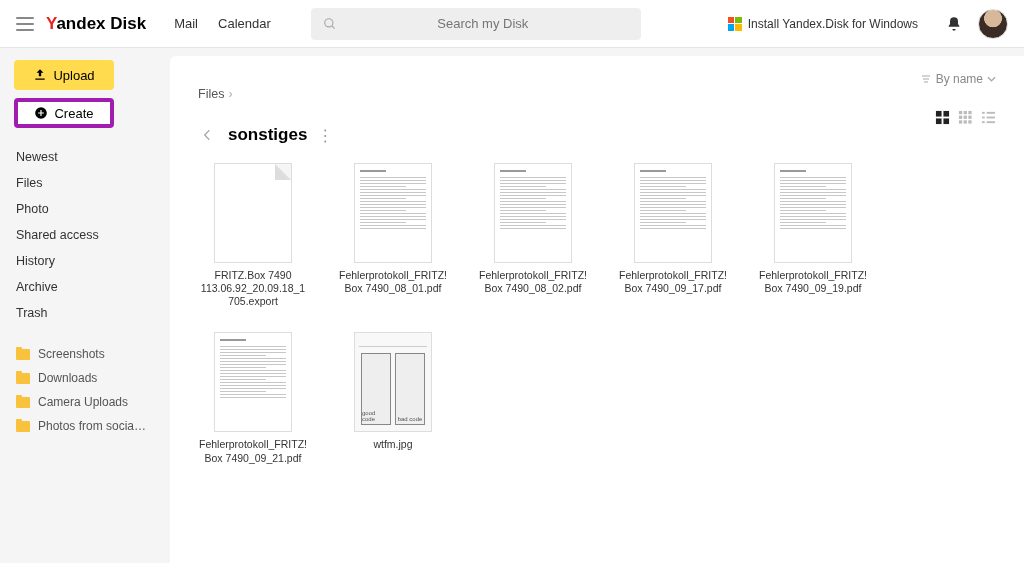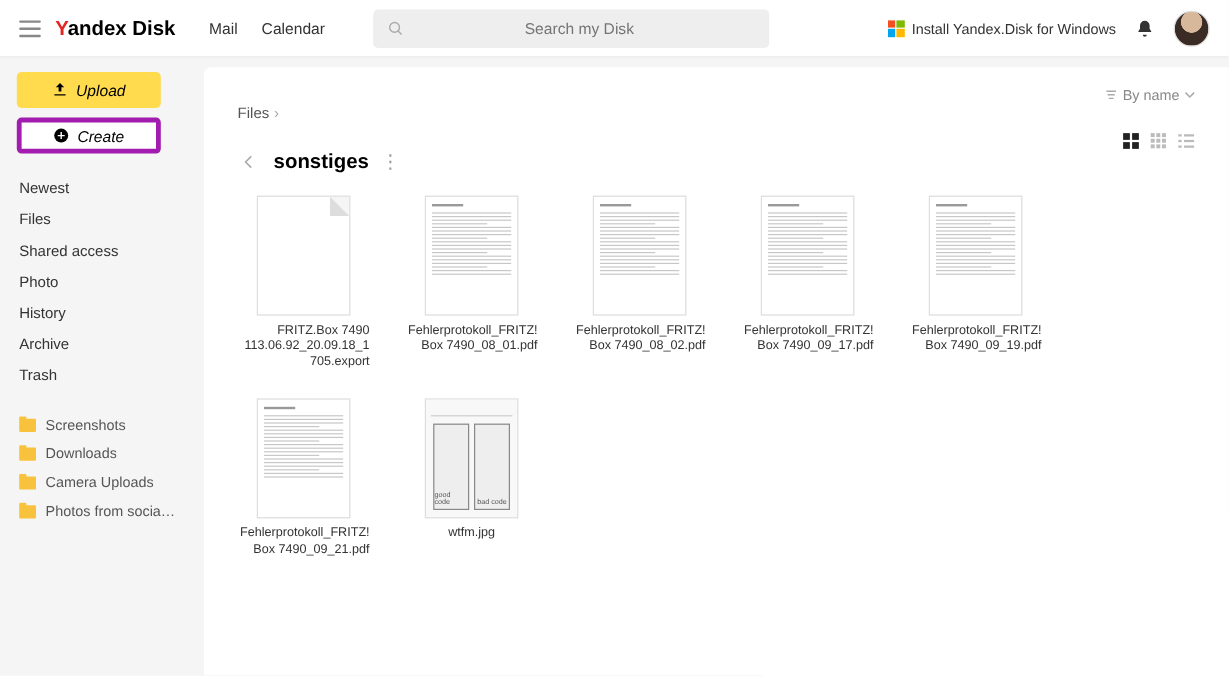--- a/index.html
+++ b/index.html
@@ -9,29 +9,29 @@
 .hamburger { width: 18px; height: 14px; display: flex; flex-direction: column; justify-content: space-between; margin-right: 12px; cursor: pointer; }
 .hamburger span { height: 2px; background: #888; border-radius: 1px; }
 .logo { font-size: 17px; font-weight: 700; margin-right: 28px; cursor: pointer; }
 .logo .y { color: #e52620; }
 .toplinks { display: flex; gap: 20px; font-size: 13px; color: #333; }
 .toplinks span { cursor: pointer; }
 .searchbox { width: 330px; height: 32px; background: #eee; border-radius: 4px; display: flex; align-items: center; padding: 0 12px; margin-left: 40px; }
 .searchbox svg { flex-shrink: 0; }
 .searchbox input { flex: 1; border: none; background: transparent; font-size: 13px; outline: none; text-align: center; color: #404040; }
 .spacer { flex: 1; }
-.install { display: flex; align-items: center; gap: 6px; font-size: 12px; color: #333; cursor: pointer; margin-right: 16px; }
+.install { display: flex; align-items: center; gap: 6px; font-size: 12px; color: #333; cursor: pointer; margin-right: 28px; }
 .winicon { width: 14px; height: 14px; display: grid; grid-template-columns: 1fr 1fr; grid-template-rows: 1fr 1fr; gap: 1px; }
 .winicon span:nth-child(1){background:#f25022}.winicon span:nth-child(2){background:#7fba00}.winicon span:nth-child(3){background:#00a4ef}.winicon span:nth-child(4){background:#ffb900}
 .bell { margin-right: 16px; cursor: pointer; fill: #333; }
 .avatar { width: 30px; height: 30px; border-radius: 50%; background: radial-gradient(circle at 50% 30%, #d8b89a 36%, #3a2b24 38%); cursor: pointer; border: 1px solid #ddd; }
 
 .body { display: flex; height: calc(563px - 48px); }
 .sidebar { width: 170px; padding: 12px 14px; }
-.btn { width: 120px; height: 30px; border-radius: 4px; display: flex; align-items: center; justify-content: center; gap: 6px; font-size: 13px; font-weight: 500; cursor: pointer; margin-bottom: 8px; font-style: italic; }
+.btn { width: 100px; height: 30px; border-radius: 4px; display: flex; align-items: center; justify-content: center; gap: 6px; font-size: 13px; font-weight: 500; cursor: pointer; margin-bottom: 8px; }
 .btn-upload { background: #ffdb4d; }
 .btn-create { background: #fff; border: 4px solid #a21caf; }
 .btn svg { flex-shrink: 0; }
 .navlist { margin-top: 16px; }
 .navlist .item { font-size: 12.5px; color: #333; padding: 6px 2px; cursor: pointer; }
 .folderlist { margin-top: 16px; }
 .folderlist .item { display: flex; align-items: center; gap: 8px; font-size: 12px; color: #555; padding: 5px 2px; cursor: pointer; }
 .foldericon { width: 14px; height: 11px; background: #f9c23c; border-radius: 1px; position: relative; }
 .foldericon::before { content: ""; position: absolute; top: -2px; left: 0; width: 6px; height: 3px; background: #f9c23c; border-radius: 1px 1px 0 0; }
 .folderlist .label { white-space: nowrap; overflow: hidden; text-overflow: ellipsis; max-width: 110px; }
@@ -58,21 +58,21 @@
 .thumb.pdf { padding: 6px 5px; }
 .doclines { display: flex; flex-direction: column; gap: 2px; }
 .doclines .dhdr { height: 2px; width: 40%; background: #999; margin-bottom: 3px; }
 .doclines .dline { height: 1px; width: 100%; background: #c7c7c7; }
 .doclines .dline.short { width: 70%; }
 .thumb.img { padding: 0; }
 .imgbox { width: 100%; height: 100%; background: #f8f8f8; display: flex; flex-direction: column; }
 .imgbox .hdr { height: 10px; border-bottom: 1px solid #ccc; margin: 4px 4px 0; }
 .imgbox .doors { flex: 1; display: flex; gap: 4px; padding: 6px; }
 .imgbox .door { flex: 1; border: 1px solid #888; background: #eee; display:flex; align-items:flex-end; justify-content:center; font-size:6px; color:#555; padding-bottom:2px;}
-.fname { font-size: 10.5px; color: #333; text-align: right; margin-top: 6px; line-height: 1.25; word-break: break-word; max-width: 120px; }
+.fname { font-size: 10.5px; color: #333; text-align: center; margin-top: 6px; line-height: 1.25; word-break: break-word; max-width: 120px; }
 </style>
 </head>
 <body>
 
 <div class="topbar">
   <div class="hamburger">
       <span></span>
       <span></span>
       <span></span>
     </div>
@@ -115,22 +115,22 @@
     <div class="btn btn-create">
       <svg width="14" height="14" viewBox="0 0 24 24" fill="#000">
           <circle cx="12" cy="12" r="10"></circle>
           <path d="M11 7h2v10h-2z M7 11h10v2H7z" fill="#fff"></path>
         </svg>
       <span>Create</span>
     </div>
     <div class="navlist">
       <div class="item">Newest</div>
       <div class="item">Files</div>
+      <div class="item">Photo</div>
       <div class="item">Shared access</div>
-      <div class="item">Photo</div>
       <div class="item">History</div>
       <div class="item">Archive</div>
       <div class="item">Trash</div>
     </div>
     <div class="folderlist">
       <div class="item">
           <div class="foldericon"></div>
           <span class="label">Screenshots</span>
         </div>
       <div class="item">

